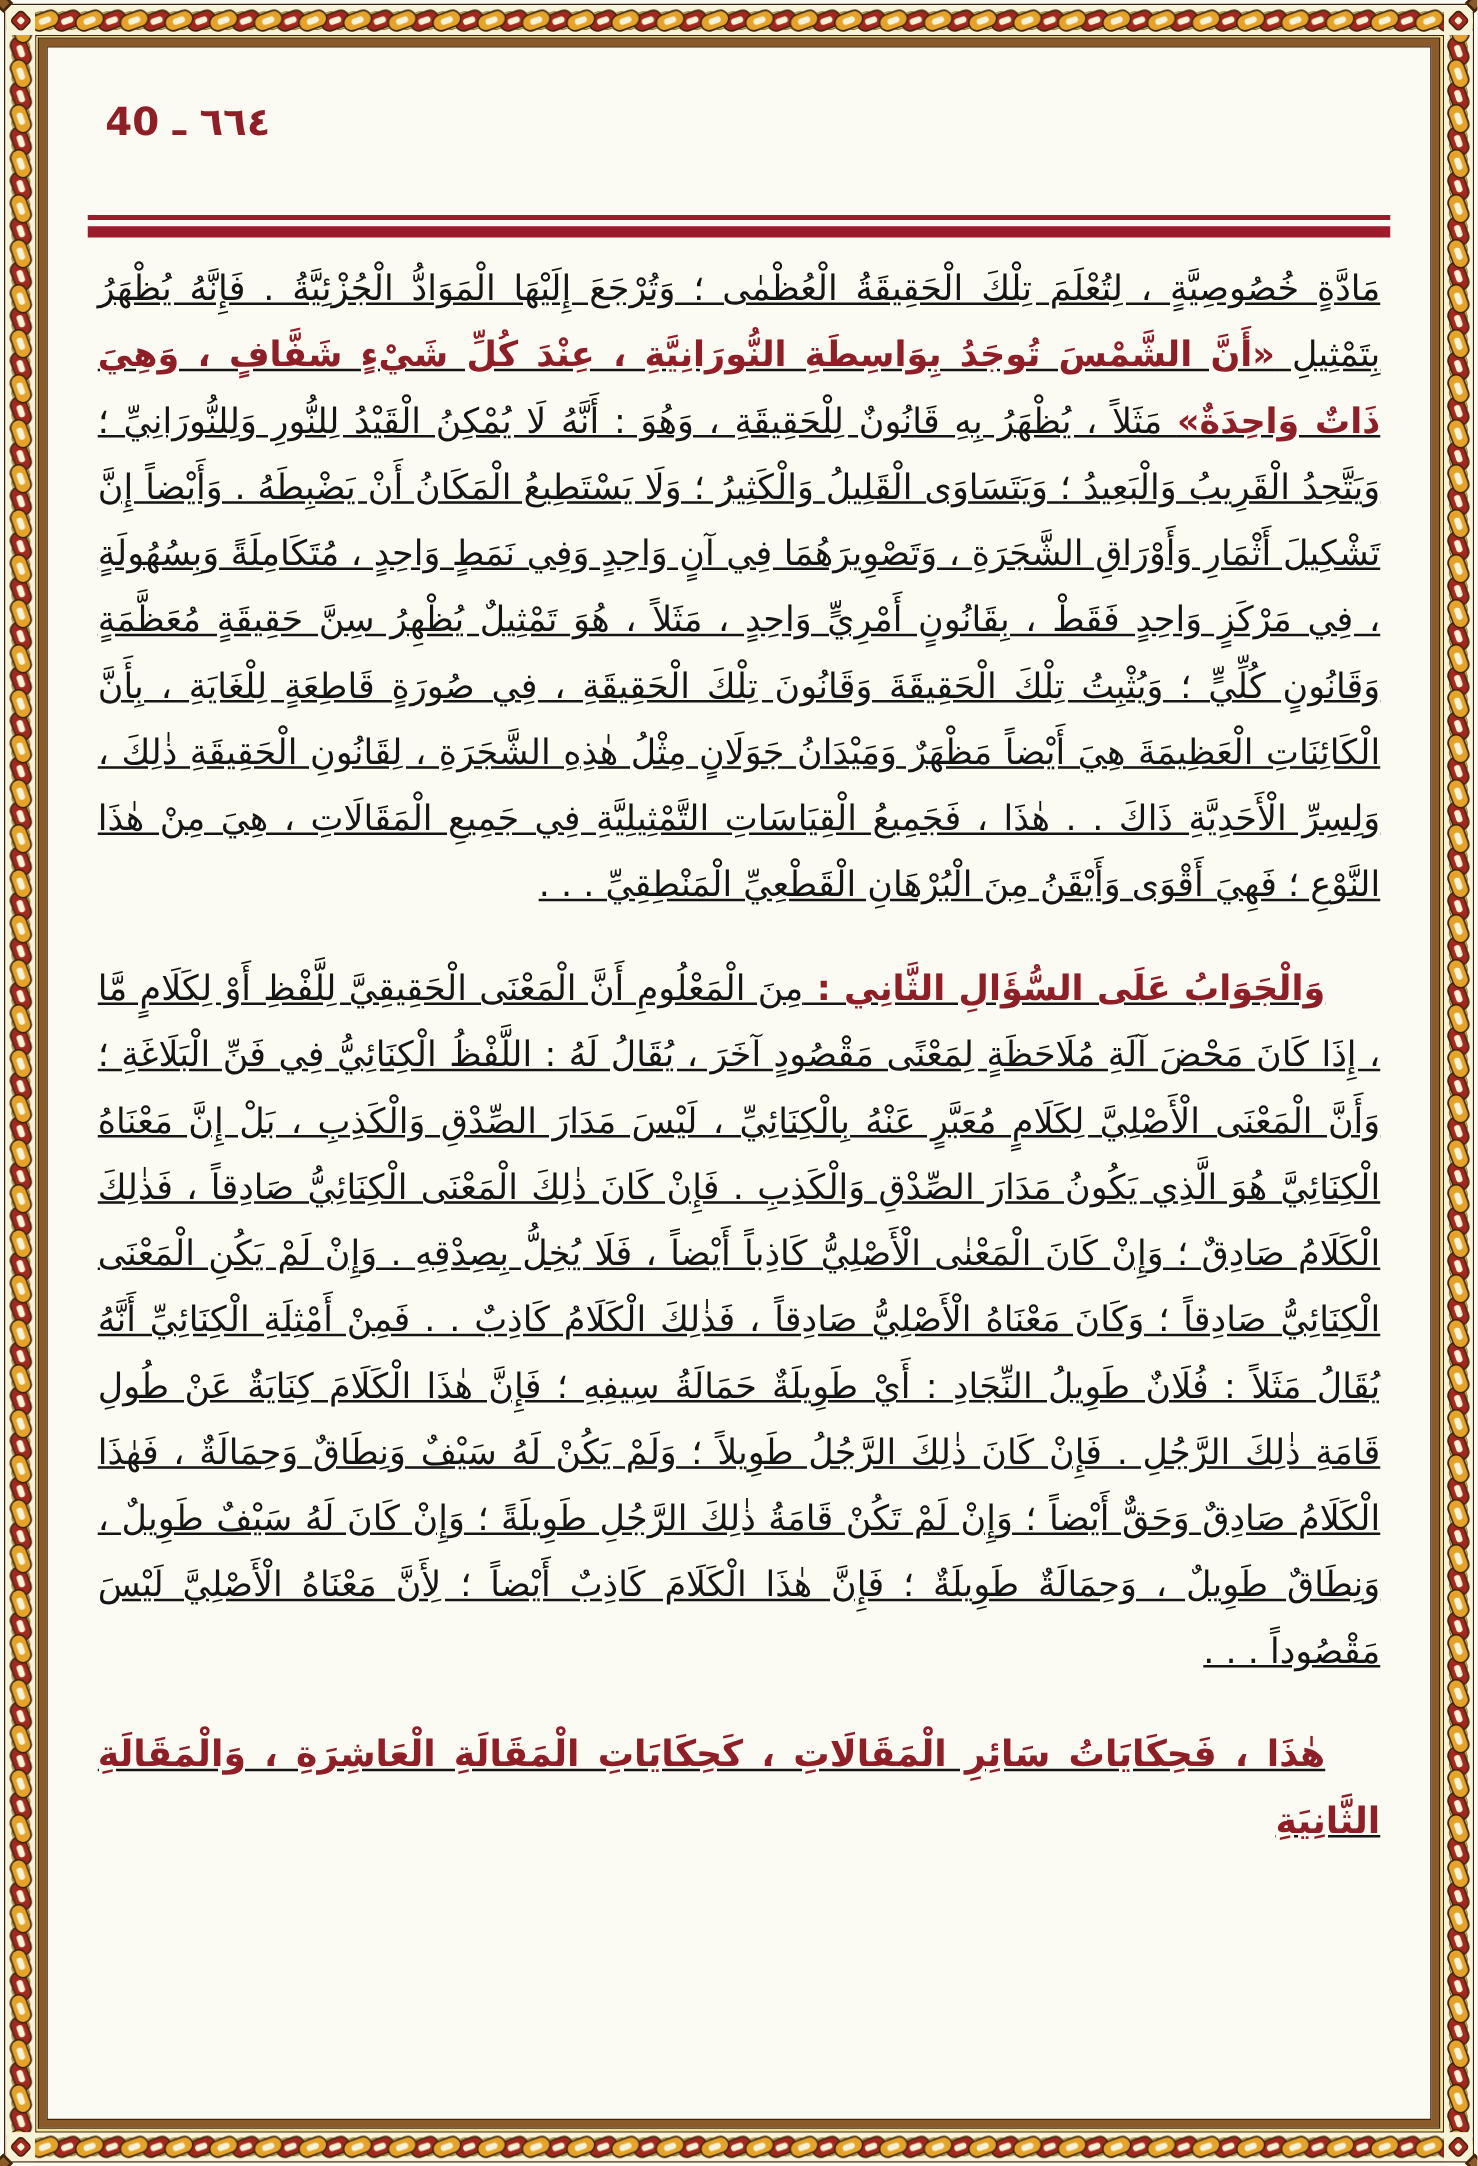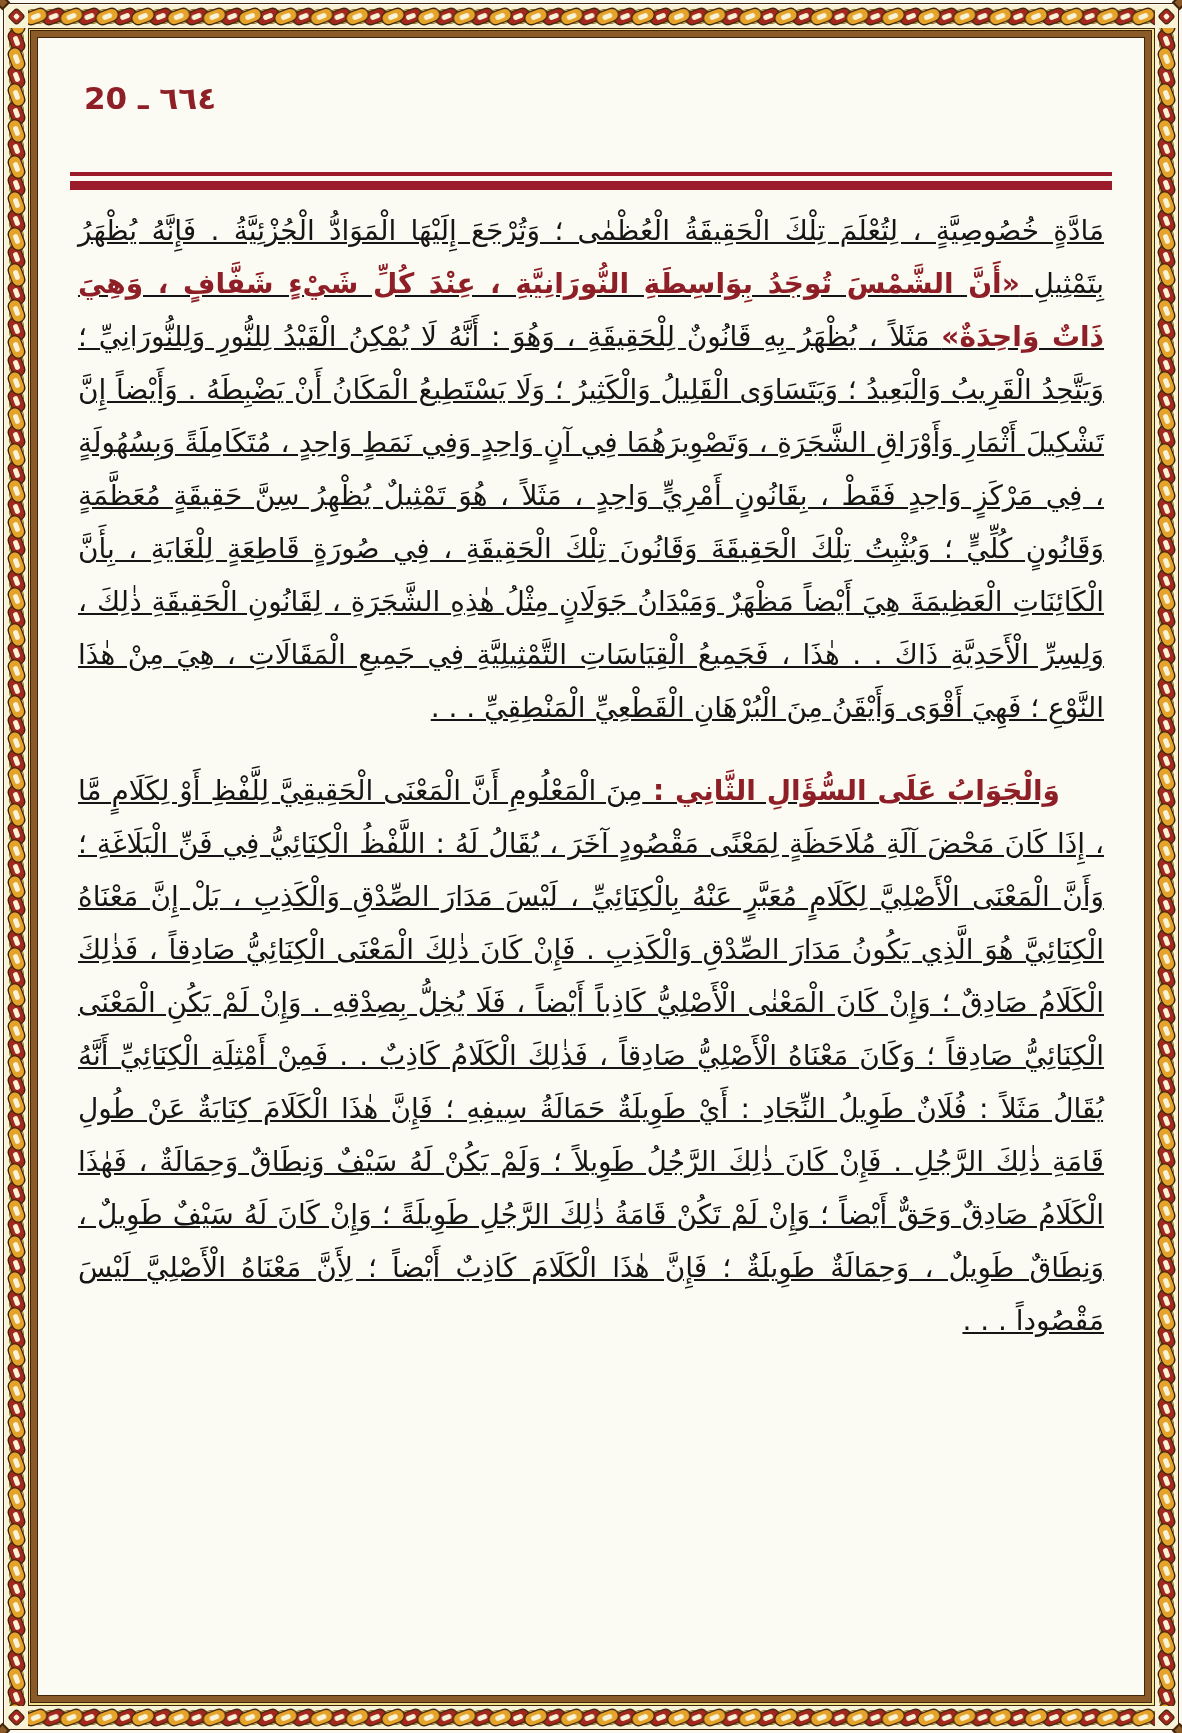--- a/index.html
+++ b/index.html
@@ -211,30 +211,31 @@
   <div class="corner-spike cs-br"></div>
 
   <div class="f-midline"></div>
   <div class="f-gold"></div>
   <div class="f-brown"></div>
   <div class="f-innerline"></div>
 
   <div class="content">
 
     <div class="header">
-      <div class="page-number">٦٦٤ ـ 20</div>
+      <div class="page-number">٦٦٤ ـ 40</div>
     </div>
 
     <div class="header-rule">
       <div class="rule-thin"></div>
       <div class="rule-thick"></div>
     </div>
 
     <div class="body-text">
 
       <p><span>مَادَّةٍ خُصُوصِيَّةٍ ، لِتُعْلَمَ تِلْكَ الْحَقِيقَةُ الْعُظْمٰى ؛ وَتُرْجَعَ إِلَيْهَا الْمَوَادُّ الْجُزْئِيَّةُ . فَإِنَّهُ يُظْهَرُ بِتَمْثِيلِ </span><span class="red">«أَنَّ الشَّمْسَ تُوجَدُ بِوَاسِطَةِ النُّورَانِيَّةِ ، عِنْدَ كُلِّ شَيْءٍ شَفَّافٍ ، وَهِيَ ذَاتٌ وَاحِدَةٌ»</span><span> مَثَلاً ، يُظْهَرُ بِهِ قَانُونٌ لِلْحَقِيقَةِ ، وَهُوَ : أَنَّهُ لَا يُمْكِنُ الْقَيْدُ لِلنُّورِ وَلِلنُّورَانِيِّ ؛ وَيَتَّحِدُ الْقَرِيبُ وَالْبَعِيدُ ؛ وَيَتَسَاوَى الْقَلِيلُ وَالْكَثِيرُ ؛ وَلَا يَسْتَطِيعُ الْمَكَانُ أَنْ يَضْبِطَهُ . وَأَيْضاً إِنَّ تَشْكِيلَ أَثْمَارِ وَأَوْرَاقِ الشَّجَرَةِ ، وَتَصْوِيرَهُمَا فِي آنٍ وَاحِدٍ وَفِي نَمَطٍ وَاحِدٍ ، مُتَكَامِلَةً وَبِسُهُولَةٍ ، فِي مَرْكَزٍ وَاحِدٍ فَقَطْ ، بِقَانُونٍ أَمْرِيٍّ وَاحِدٍ ، مَثَلاً ، هُوَ تَمْثِيلٌ يُظْهِرُ سِنَّ حَقِيقَةٍ مُعَظَّمَةٍ وَقَانُونٍ كُلِّيٍّ ؛ وَيُثْبِتُ تِلْكَ الْحَقِيقَةَ وَقَانُونَ تِلْكَ الْحَقِيقَةِ ، فِي صُورَةٍ قَاطِعَةٍ لِلْغَايَةِ ، بِأَنَّ الْكَائِنَاتِ الْعَظِيمَةَ هِيَ أَيْضاً مَظْهَرٌ وَمَيْدَانُ جَوَلَانٍ مِثْلُ هٰذِهِ الشَّجَرَةِ ، لِقَانُونِ الْحَقِيقَةِ ذٰلِكَ ، وَلِسِرِّ الْأَحَدِيَّةِ ذَاكَ . . هٰذَا ، فَجَمِيعُ الْقِيَاسَاتِ التَّمْثِيلِيَّةِ فِي جَمِيعِ الْمَقَالَاتِ ، هِيَ مِنْ هٰذَا النَّوْعِ ؛ فَهِيَ أَقْوَى وَأَيْقَنُ مِنَ الْبُرْهَانِ الْقَطْعِيِّ الْمَنْطِقِيِّ . . .</span></p>
 
       <p class="para-indent"><span class="red">وَالْجَوَابُ عَلَى السُّؤَالِ الثَّانِي : </span><span>مِنَ الْمَعْلُومِ أَنَّ الْمَعْنَى الْحَقِيقِيَّ لِلَّفْظِ أَوْ لِكَلَامٍ مَّا ، إِذَا كَانَ مَحْضَ آلَةِ مُلَاحَظَةٍ لِمَعْنًى مَقْصُودٍ آخَرَ ، يُقَالُ لَهُ : اللَّفْظُ الْكِنَائِيُّ فِي فَنِّ الْبَلَاغَةِ ؛ وَأَنَّ الْمَعْنَى الْأَصْلِيَّ لِكَلَامٍ مُعَبَّرٍ عَنْهُ بِالْكِنَائِيِّ ، لَيْسَ مَدَارَ الصِّدْقِ وَالْكَذِبِ ، بَلْ إِنَّ مَعْنَاهُ الْكِنَائِيَّ هُوَ الَّذِي يَكُونُ مَدَارَ الصِّدْقِ وَالْكَذِبِ . فَإِنْ كَانَ ذٰلِكَ الْمَعْنَى الْكِنَائِيُّ صَادِقاً ، فَذٰلِكَ الْكَلَامُ صَادِقٌ ؛ وَإِنْ كَانَ الْمَعْنٰى الْأَصْلِيُّ كَاذِباً أَيْضاً ، فَلَا يُخِلُّ بِصِدْقِهِ . وَإِنْ لَمْ يَكُنِ الْمَعْنَى الْكِنَائِيُّ صَادِقاً ؛ وَكَانَ مَعْنَاهُ الْأَصْلِيُّ صَادِقاً ، فَذٰلِكَ الْكَلَامُ كَاذِبٌ . . فَمِنْ أَمْثِلَةِ الْكِنَائِيِّ أَنَّهُ يُقَالُ مَثَلاً : فُلَانٌ طَوِيلُ النِّجَادِ : أَيْ طَوِيلَةٌ حَمَالَةُ سِيفِهِ ؛ فَإِنَّ هٰذَا الْكَلَامَ كِنَايَةٌ عَنْ طُولِ قَامَةِ ذٰلِكَ الرَّجُلِ . فَإِنْ كَانَ ذٰلِكَ الرَّجُلُ طَوِيلاً ؛ وَلَمْ يَكُنْ لَهُ سَيْفٌ وَنِطَاقٌ وَحِمَالَةٌ ، فَهٰذَا الْكَلَامُ صَادِقٌ وَحَقٌّ أَيْضاً ؛ وَإِنْ لَمْ تَكُنْ قَامَةُ ذٰلِكَ الرَّجُلِ طَوِيلَةً ؛ وَإِنْ كَانَ لَهُ سَيْفٌ طَوِيلٌ ، وَنِطَاقٌ طَوِيلٌ ، وَحِمَالَةٌ طَوِيلَةٌ ؛ فَإِنَّ هٰذَا الْكَلَامَ كَاذِبٌ أَيْضاً ؛ لِأَنَّ مَعْنَاهُ الْأَصْلِيَّ لَيْسَ مَقْصُوداً . . .</span></p>
 
+      <p class="para-indent p3"><span>هٰذَا ، فَحِكَايَاتُ سَائِرِ الْمَقَالَاتِ ، كَحِكَايَاتِ الْمَقَالَةِ الْعَاشِرَةِ ، وَالْمَقَالَةِ الثَّانِيَةِ</span></p>
 
     </div>
   </div>
 </div>
 
 </body></html>

